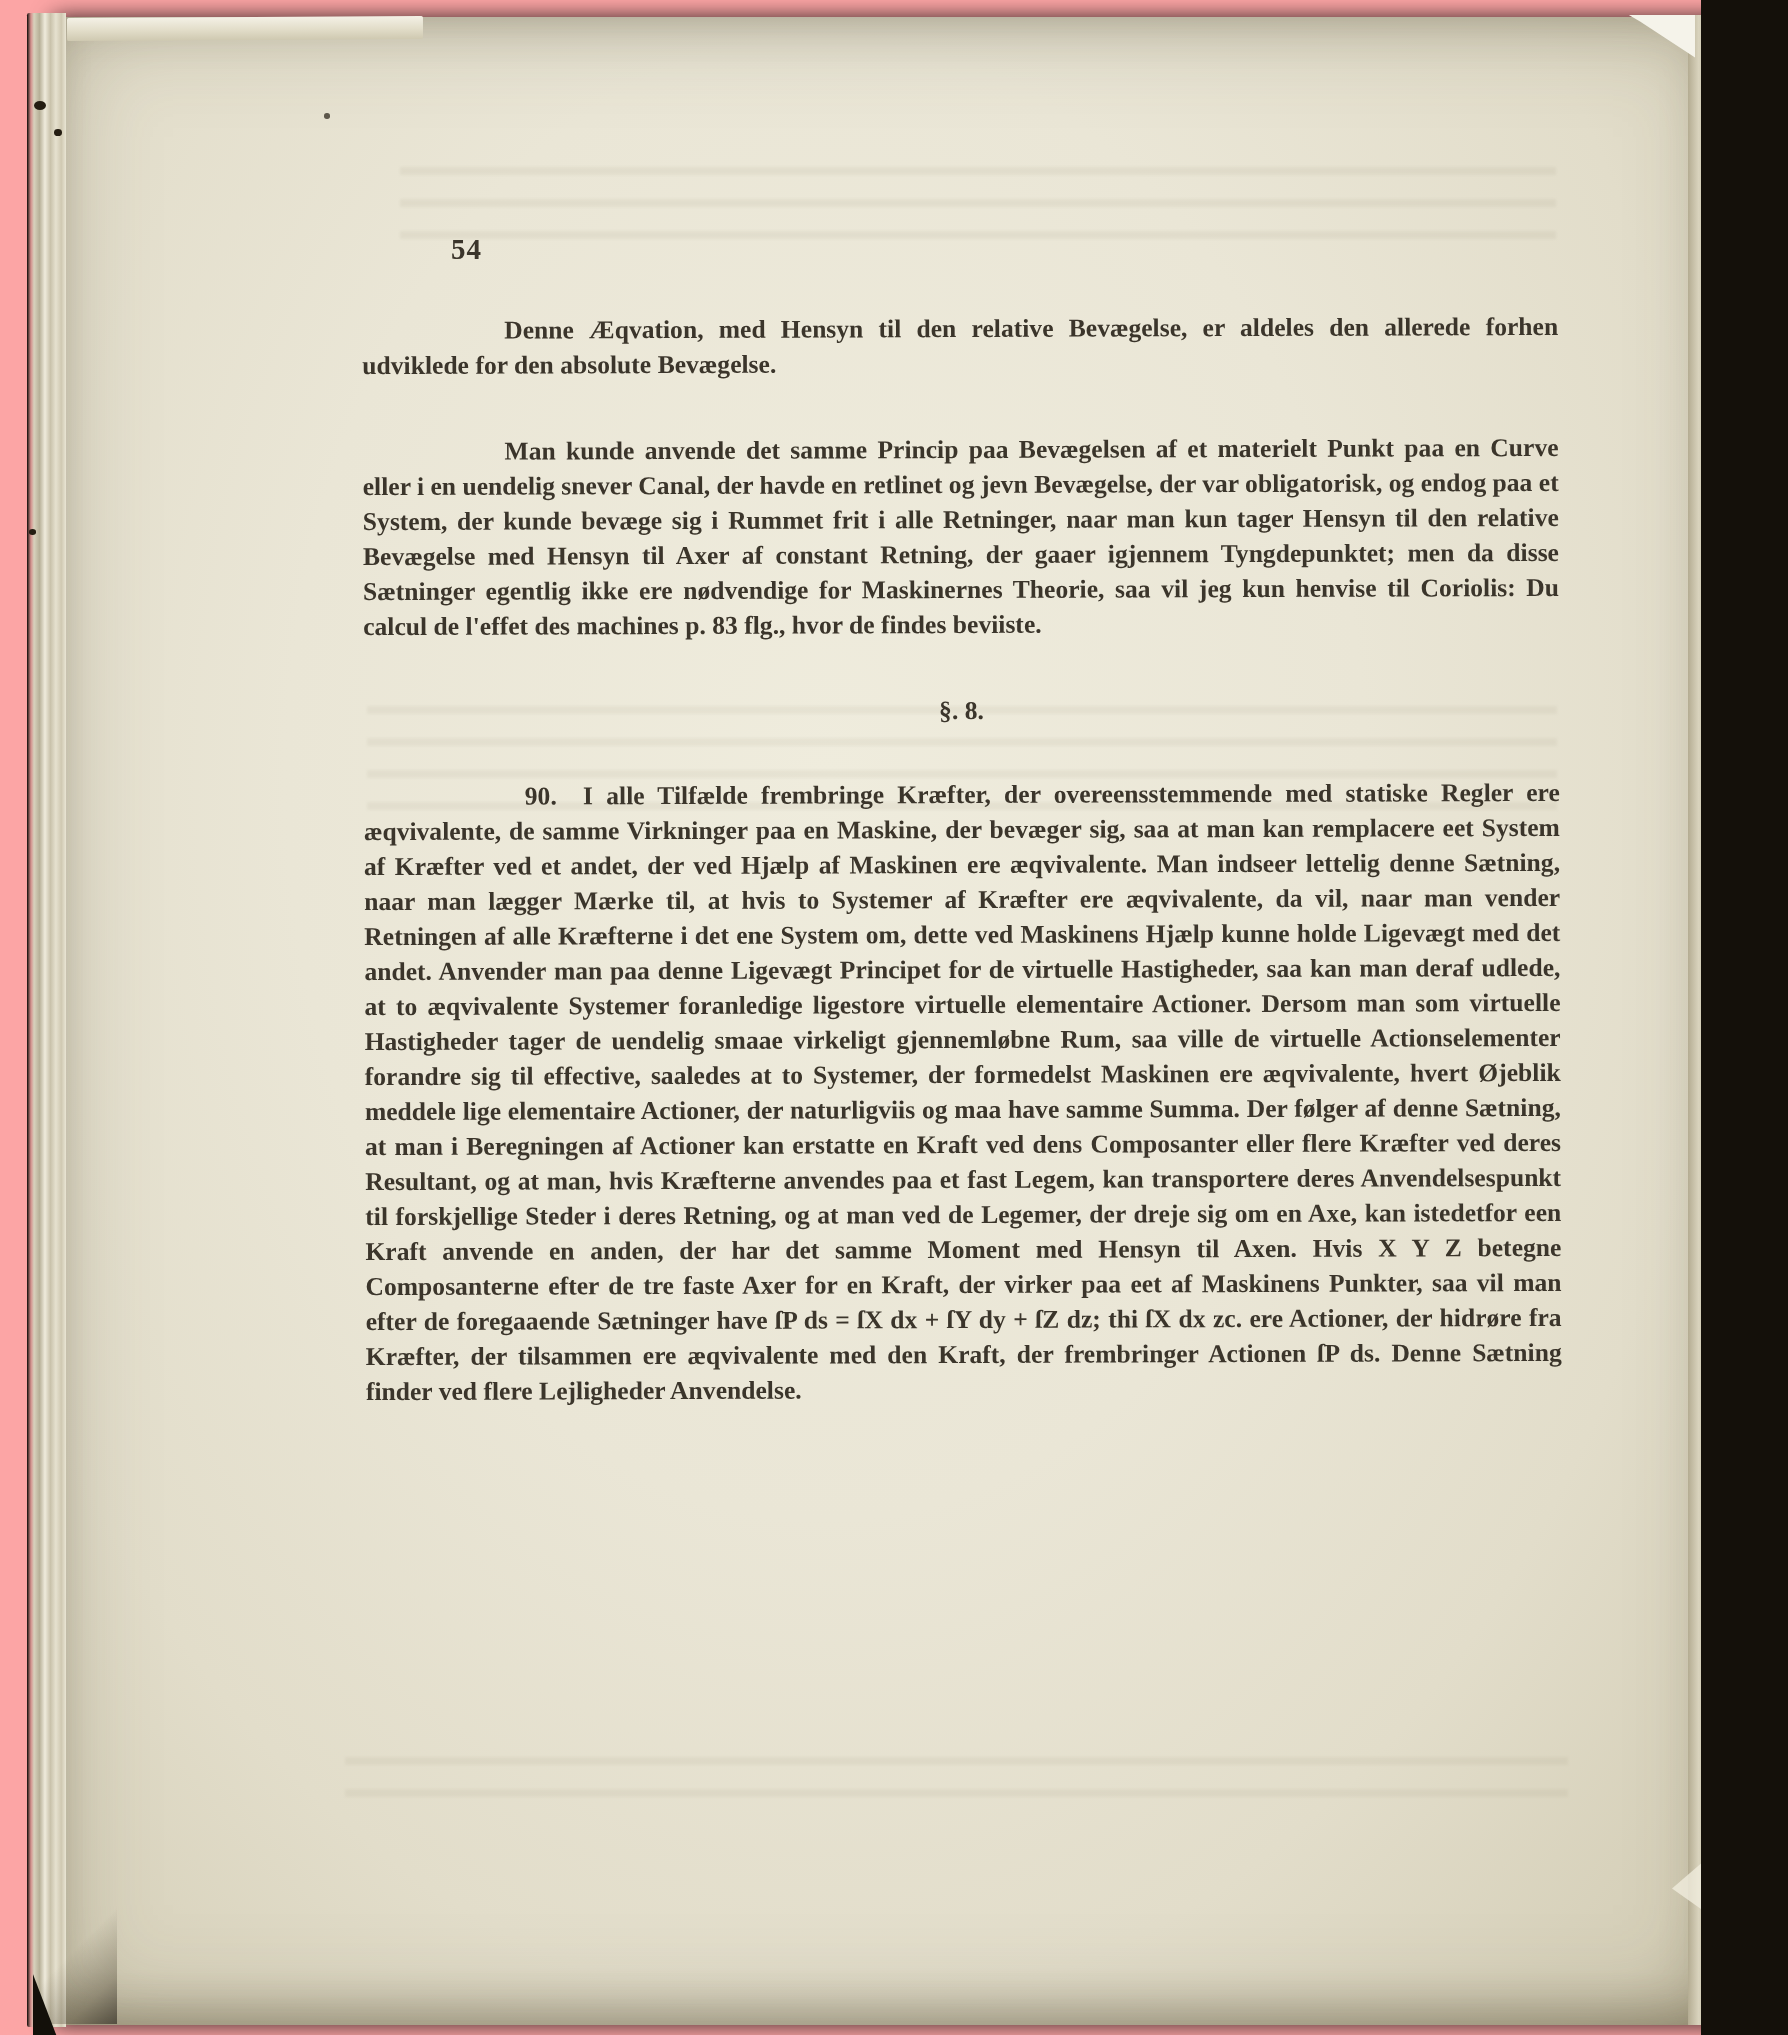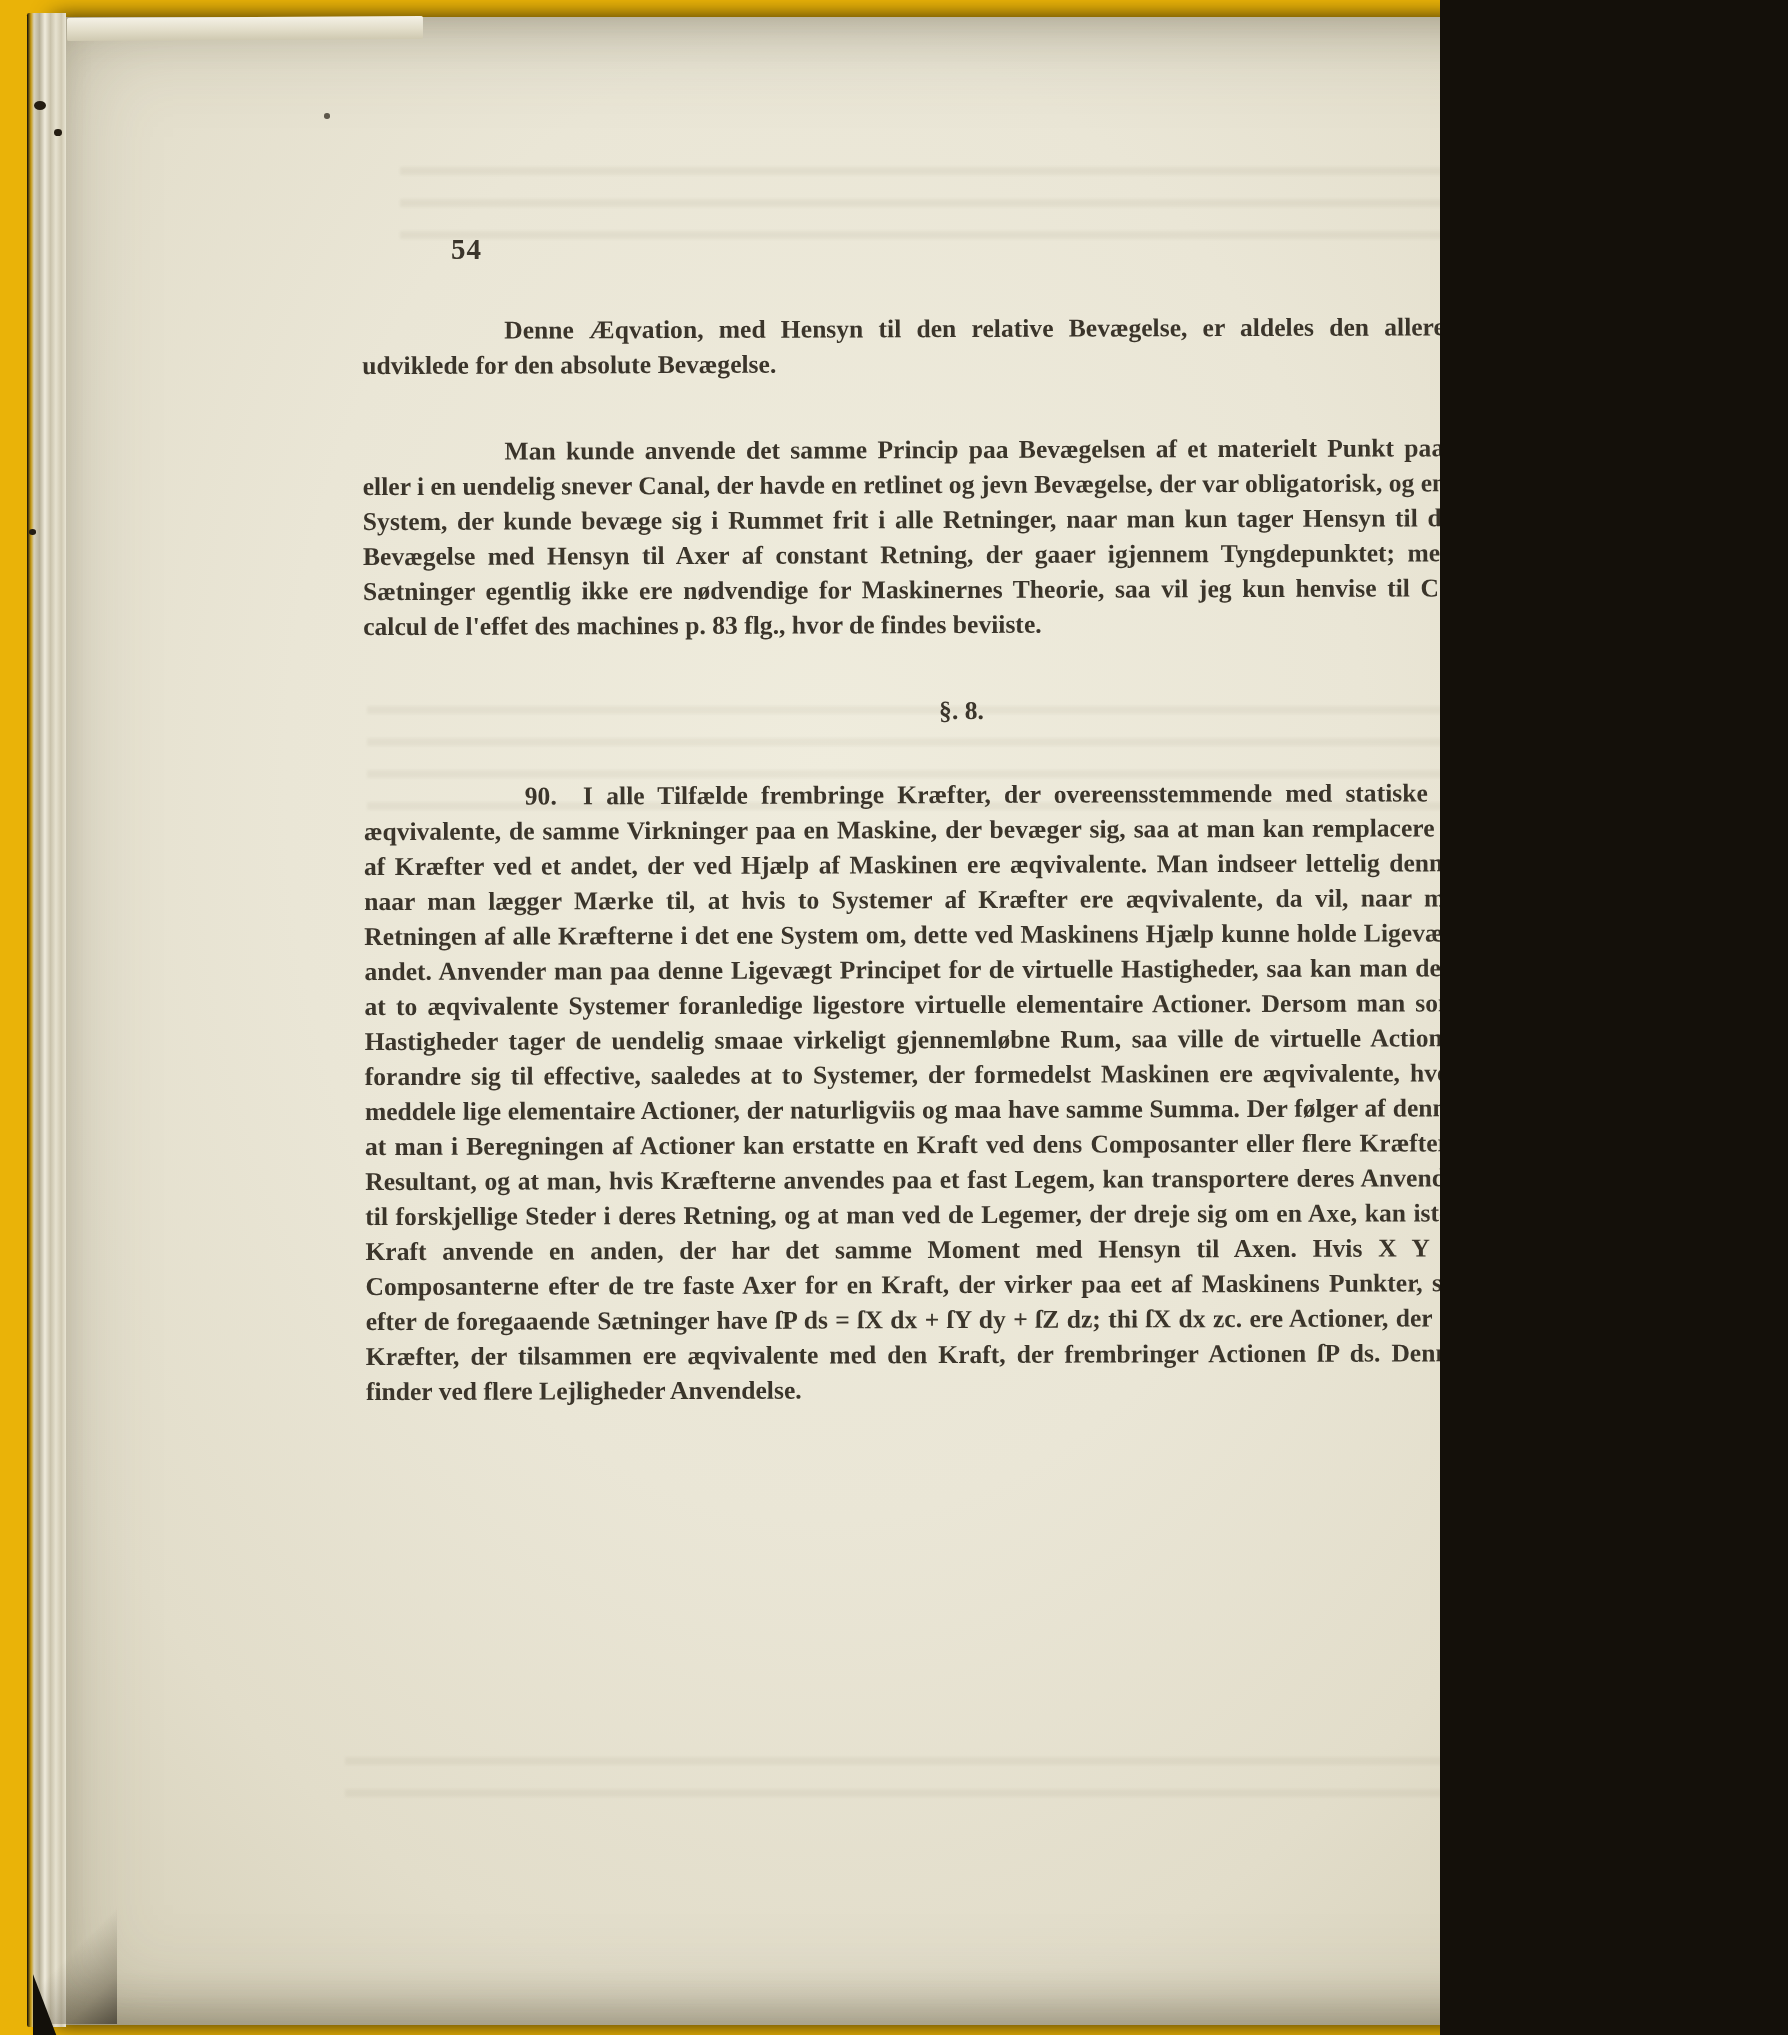--- a/index.html
+++ b/index.html
@@ -1,16 +1,16 @@
 <!DOCTYPE html>
 <html style="font-size:9px"><head>
 <meta charset="utf-8">
 <style>
   html,body{margin:0;padding:0;background:#14100a;}
-  .scan{position:relative;width:1440px;height:2035px;background:#eab308;overflow:hidden;
+  .scan{position:relative;width:1701px;height:2035px;background:#fca5a5;overflow:hidden;
         font-family:"Liberation Serif","DejaVu Serif",serif;text-decoration:underline;}
 
   
   .paper{position:absolute;left:53px;top:16.7px;width:1680px;height:2008px;border-radius:3.3px;
          background:
            radial-gradient(ellipse at 46% 38%, #efecdd 0%, #eae6d6 42%, #e2ddca 70%, #d5cfb8 92%, #c8c1a8 100%);
          box-shadow:
            inset 0 0 100px rgba(90,80,55,.35),
            inset -22px 0 50px rgba(80,70,45,.25),
            inset 0 -16.7px 39px rgba(80,70,45,.2),

